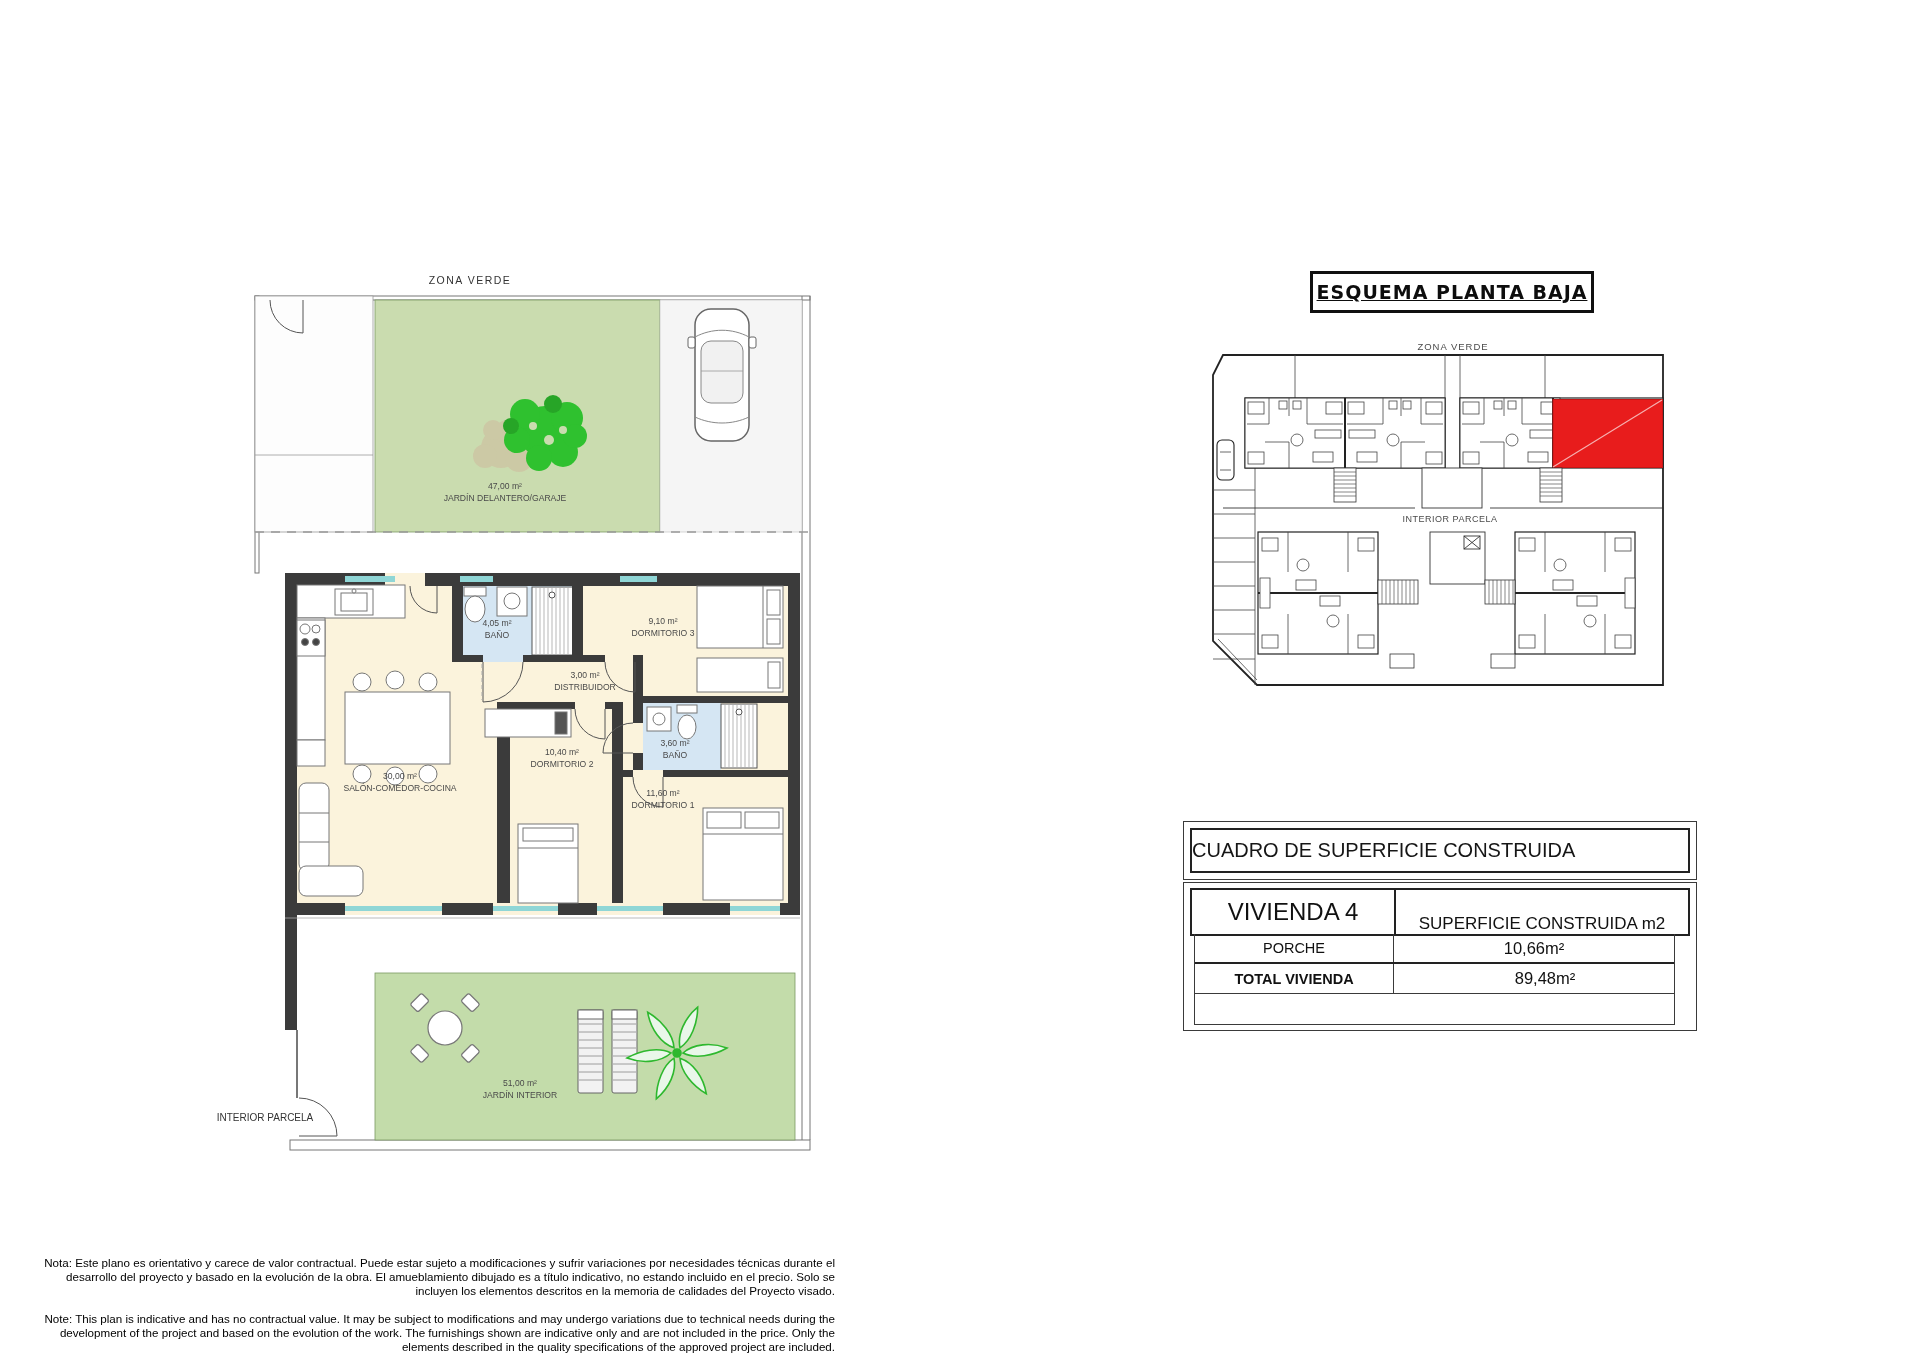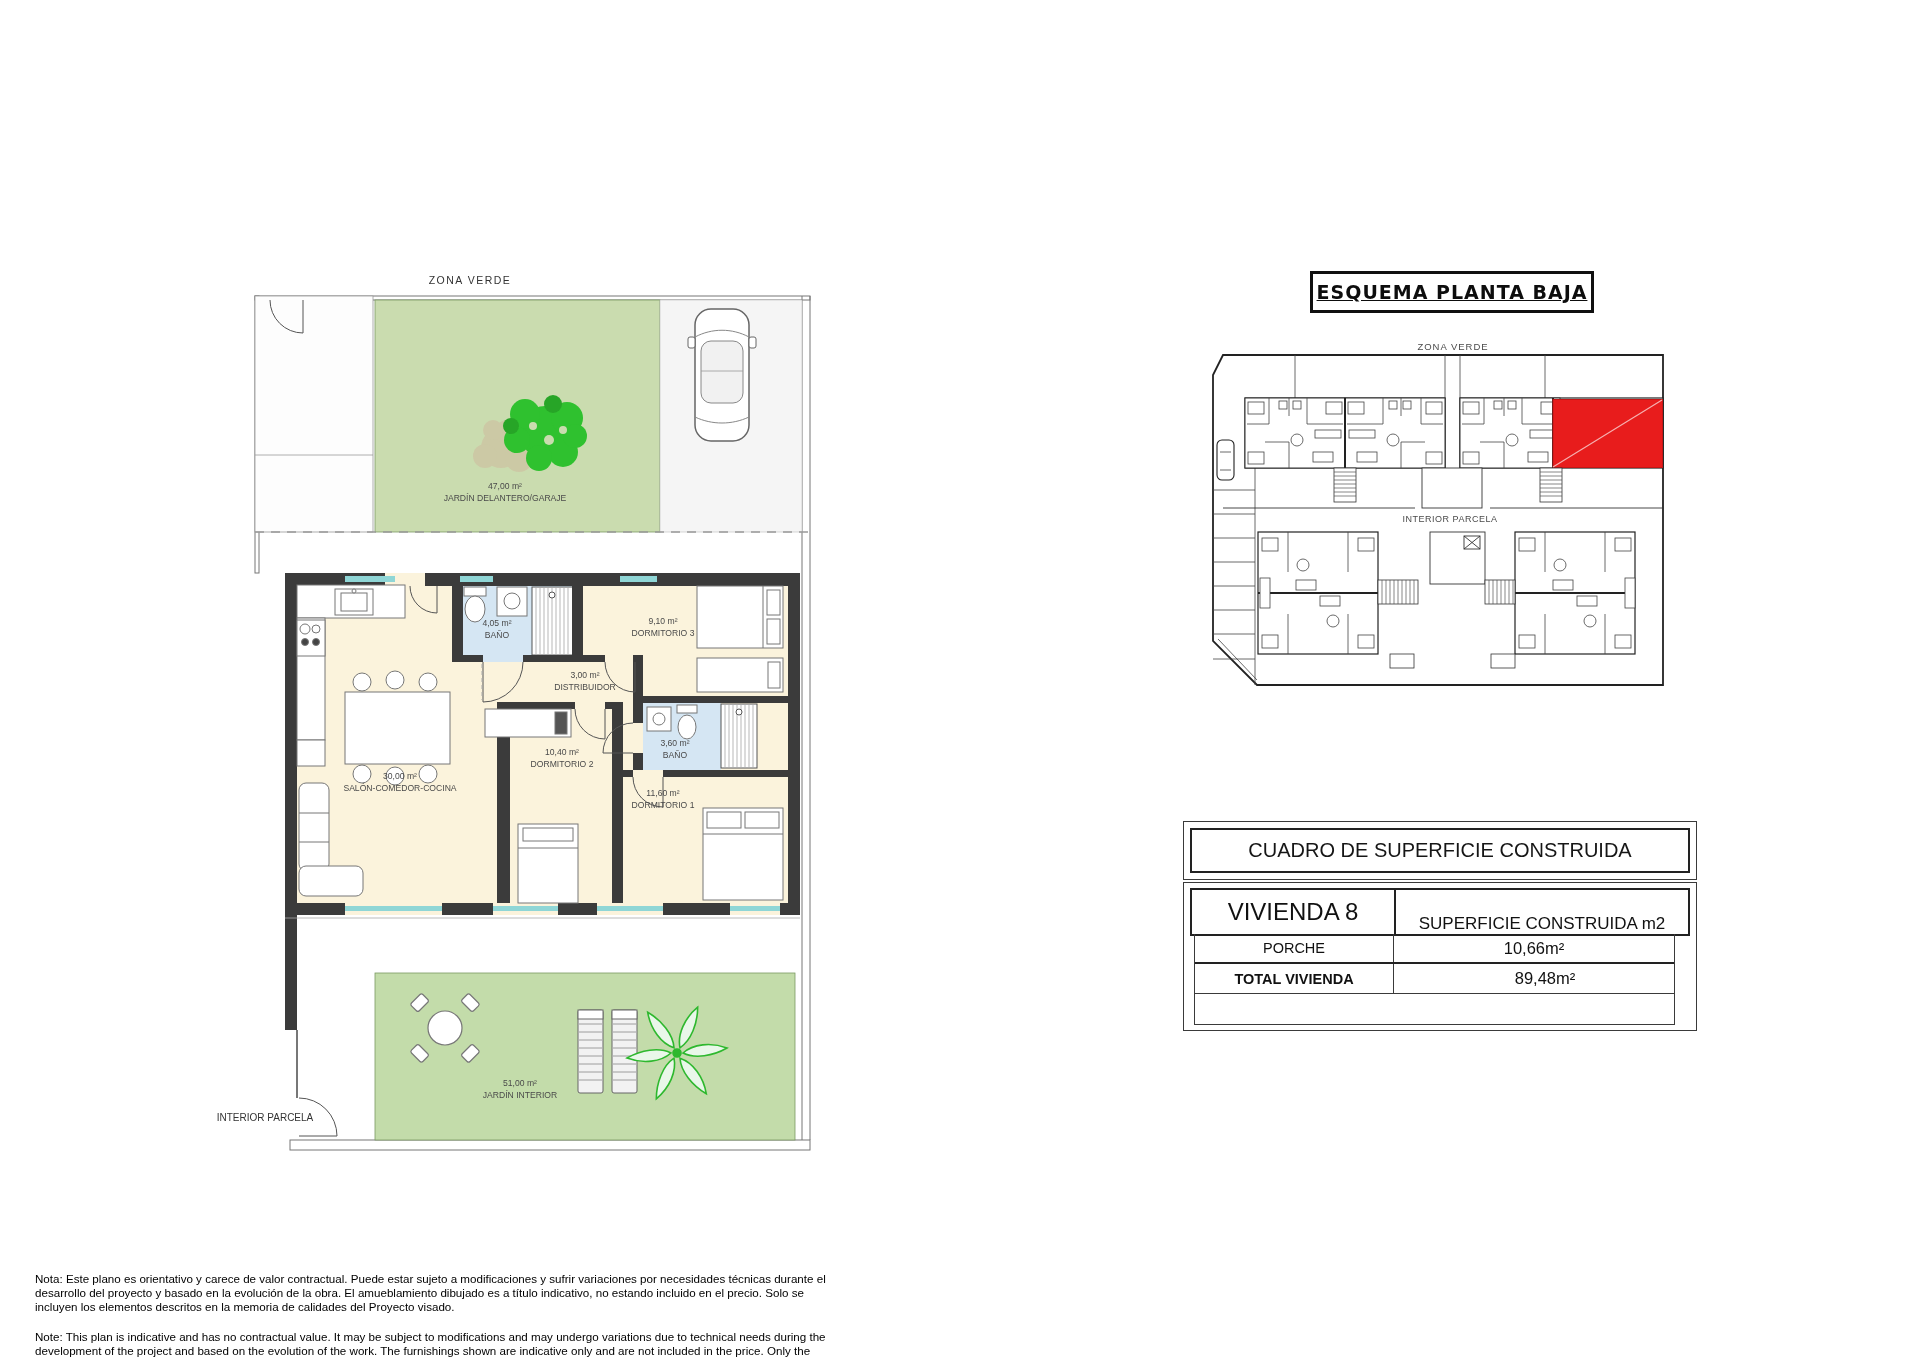--- a/index.html
+++ b/index.html
@@ -12,35 +12,35 @@
   .sheet-title .num{font-size:45px;letter-spacing:1px;}
   
   .schema-box{position:absolute;left:1310px;top:271px;width:278px;height:36px;
               border:3px solid #101010;display:flex;align-items:center;justify-content:center;
               font-family:"DejaVu Sans",sans-serif;font-weight:bold;font-size:19px;
               letter-spacing:1px;color:#0d0d0d;background:#fff;text-decoration:underline;}
   
   .stable{position:absolute;left:1183px;top:821px;width:514px;height:212px;}
   .tbl-title-outer{position:absolute;left:0;top:0;width:512px;height:57px;border:1px solid #3a3a3a;}
   .tbl-title-inner{position:absolute;left:6px;top:6px;right:6px;bottom:6px;border:2px solid #222;
-                   display:flex;align-items:center;justify-content:center;font-size:20px;color:#161616;}
+                   display:flex;align-items:center;justify-content:flex-start;font-size:20px;color:#161616;}
   .tbl-body-outer{position:absolute;left:0;top:61px;width:512px;height:147px;border:1px solid #3a3a3a;}
   .tbl-head{position:absolute;left:6px;top:5px;right:6px;height:44px;border:2px solid #222;display:flex;background:#fff;}
   .tbl-head-left{width:202px;border-right:2px solid #222;display:flex;align-items:center;justify-content:center;font-size:24px;}
   .tbl-head-right{flex:1;display:flex;align-items:center;justify-content:center;font-size:17px;margin-top:23px;}
   .tbl-rows{position:absolute;left:10px;top:51px;right:21px;height:90px;border:1px solid #3a3a3a;border-top:none;}
   .trow{display:flex;height:30px;box-sizing:border-box;}
   .trow.sep1{border-bottom:2px solid #222;}
   .trow.sep2{border-bottom:1px solid #3a3a3a;gap:22px;}
   .trow .lab{width:198px;border-right:1px solid #3a3a3a;display:flex;align-items:center;justify-content:center;font-size:14.5px;}
   .trow .val{flex:1;display:flex;align-items:center;justify-content:center;font-size:16.5px;}
   .trow.bold .lab{font-weight:bold;}
   
   .notes{position:absolute;left:35px;top:1256px;width:800px;font-size:11.6px;line-height:1.2;color:#000;}
-  .notes p{margin:16px 0 14px 0;}
+  .notes p{margin:0 0 14px 0;text-align:right;}
   
   svg text{font-family:"Liberation Sans",sans-serif;fill:#4a4a4a;}
   .plan-lbl{font-size:8.6px;}
   .zone-lbl{font-size:10.5px;letter-spacing:1.5px;fill:#333;}
   .out-lbl{font-size:10px;fill:#333;}
 </style>
 </head>
 <body>
 
 <div class="page">
@@ -526,21 +526,21 @@
   </svg>
 
   <div class="stable">
     <div class="tbl-title-outer">
       <div class="tbl-title-inner">
         <span>CUADRO DE SUPERFICIE CONSTRUIDA</span>
       </div>
     </div>
     <div class="tbl-body-outer">
       <div class="tbl-head">
-        <div class="tbl-head-left">VIVIENDA 8</div>
+        <div class="tbl-head-left">VIVIENDA 4</div>
         <div class="tbl-head-right">SUPERFICIE CONSTRUIDA m2</div>
       </div>
       <div class="tbl-rows">
         <div class="trow sep1">
           <div class="lab">PORCHE</div>
           <div class="val">10,66m²</div>
         </div>
         <div class="trow sep2 bold">
           <div class="lab">TOTAL  VIVIENDA</div>
           <div class="val">89,48m²</div>

